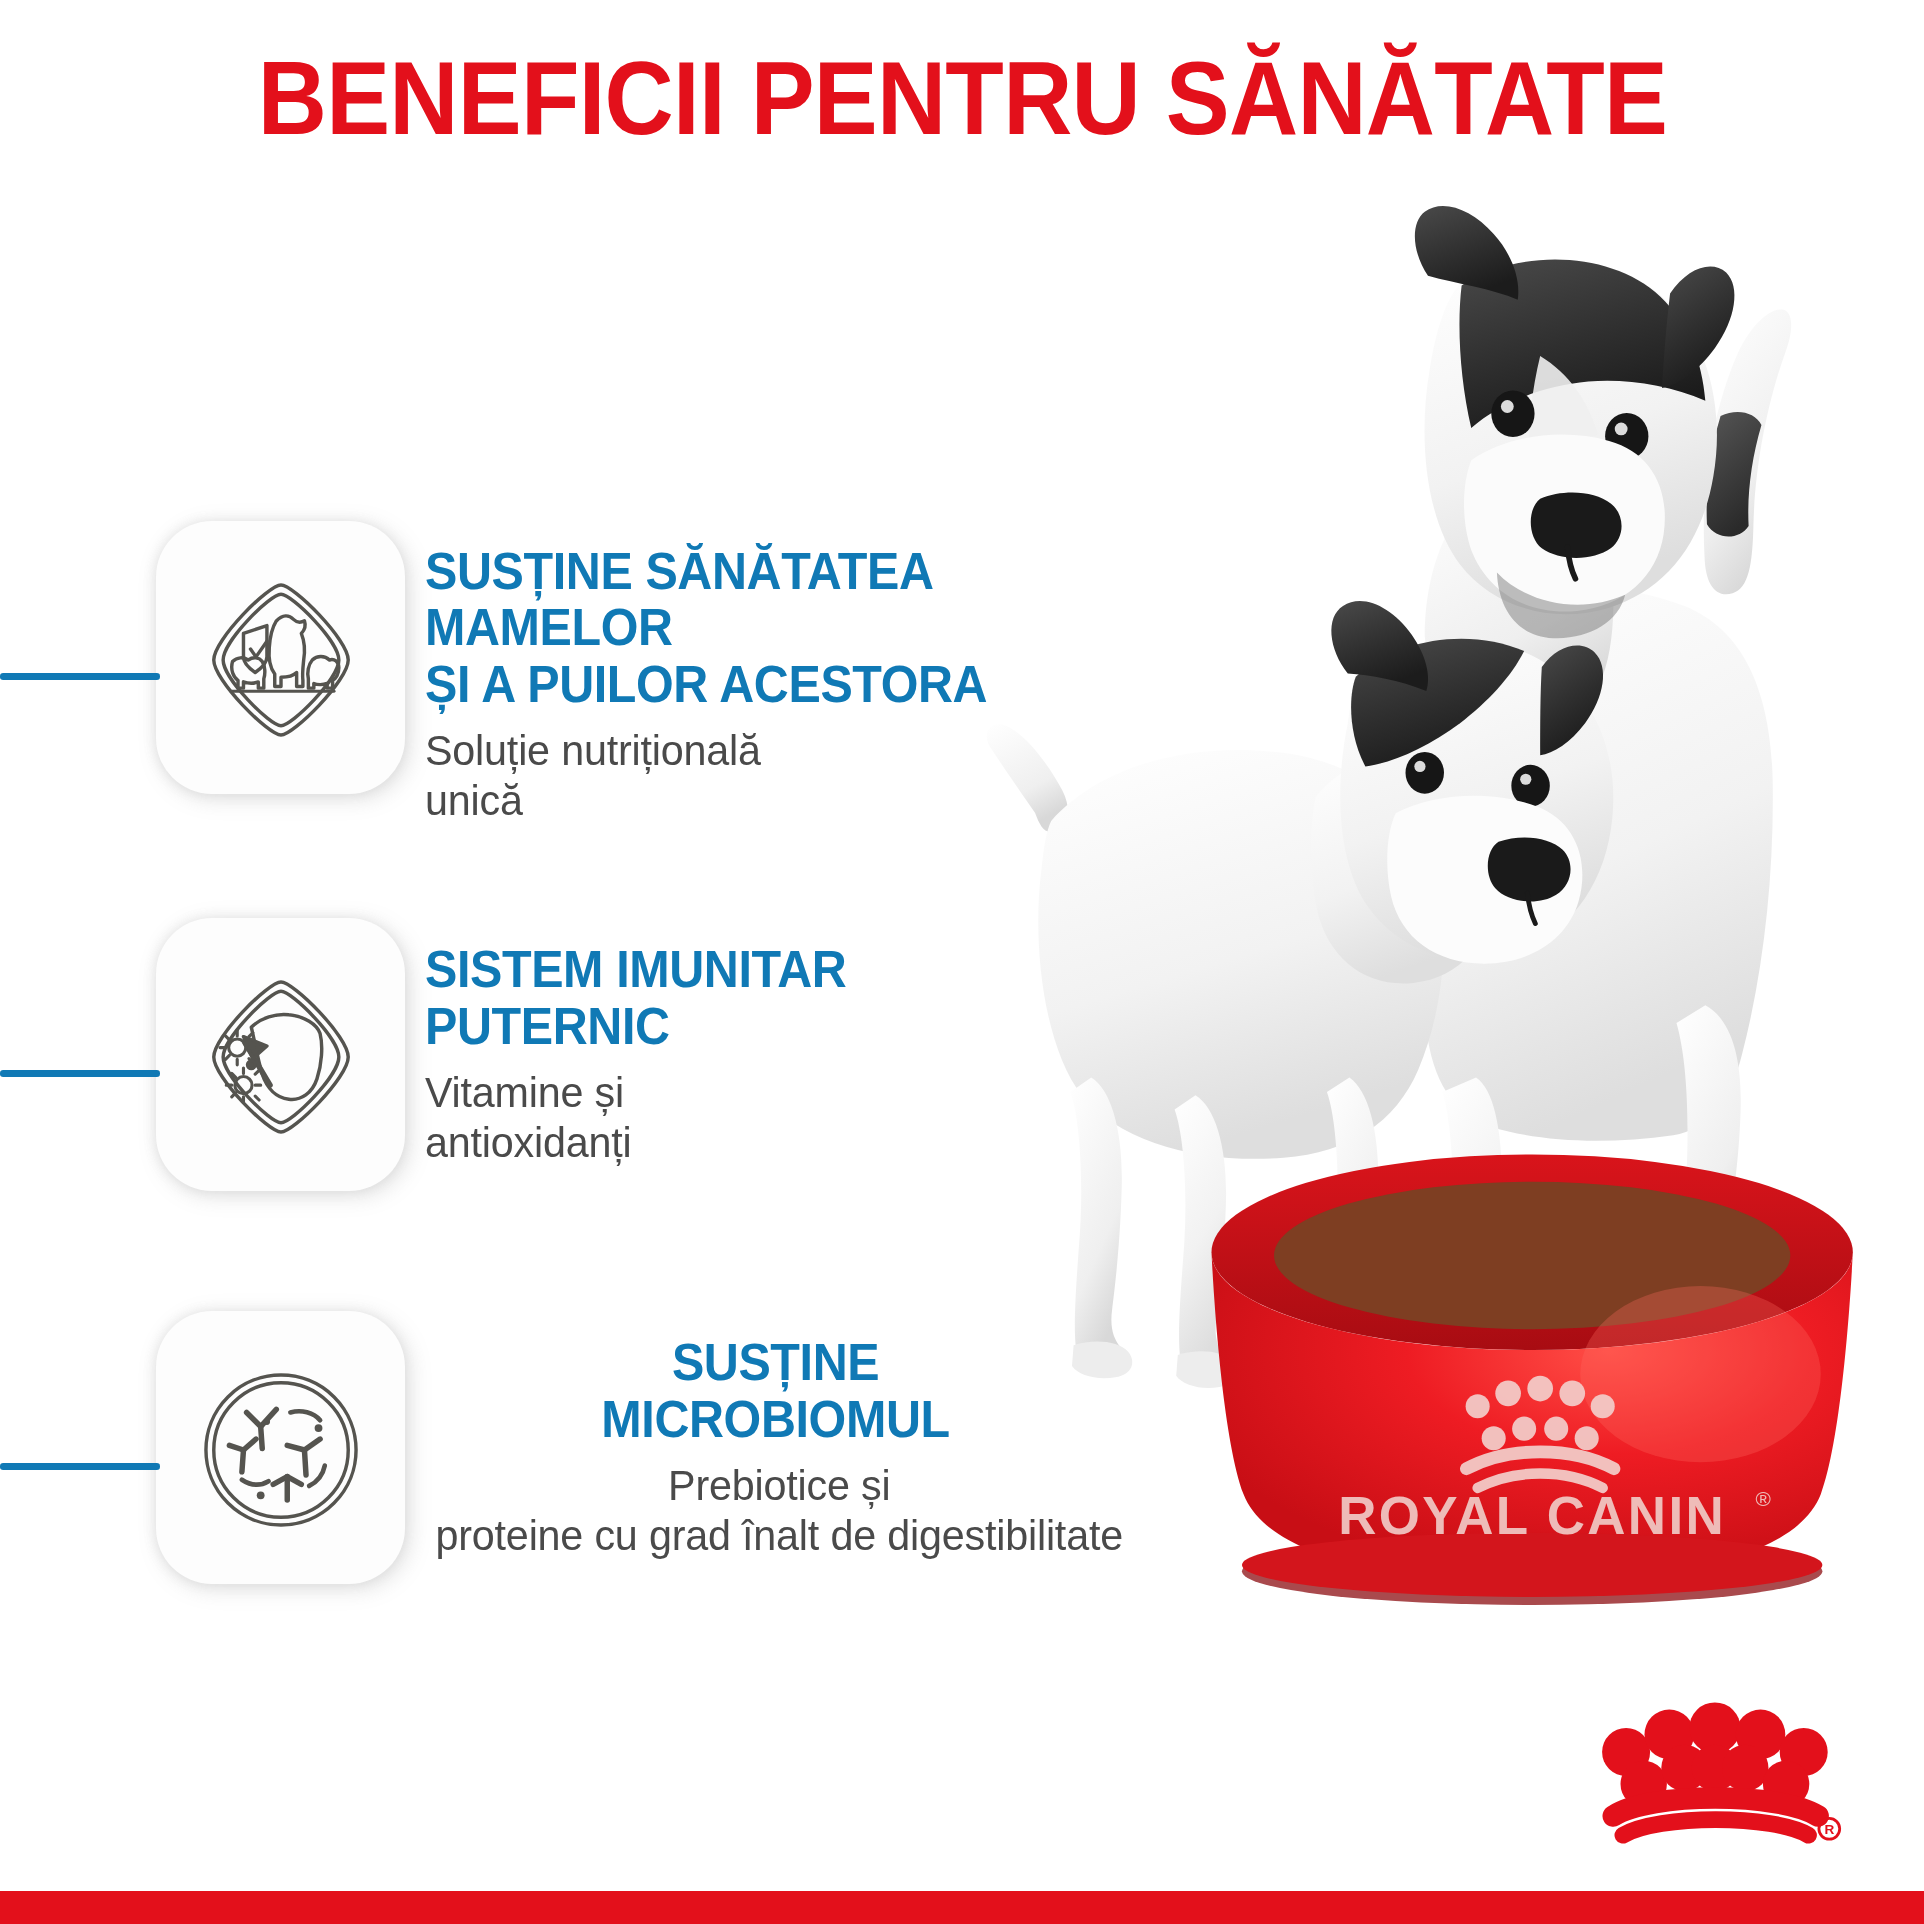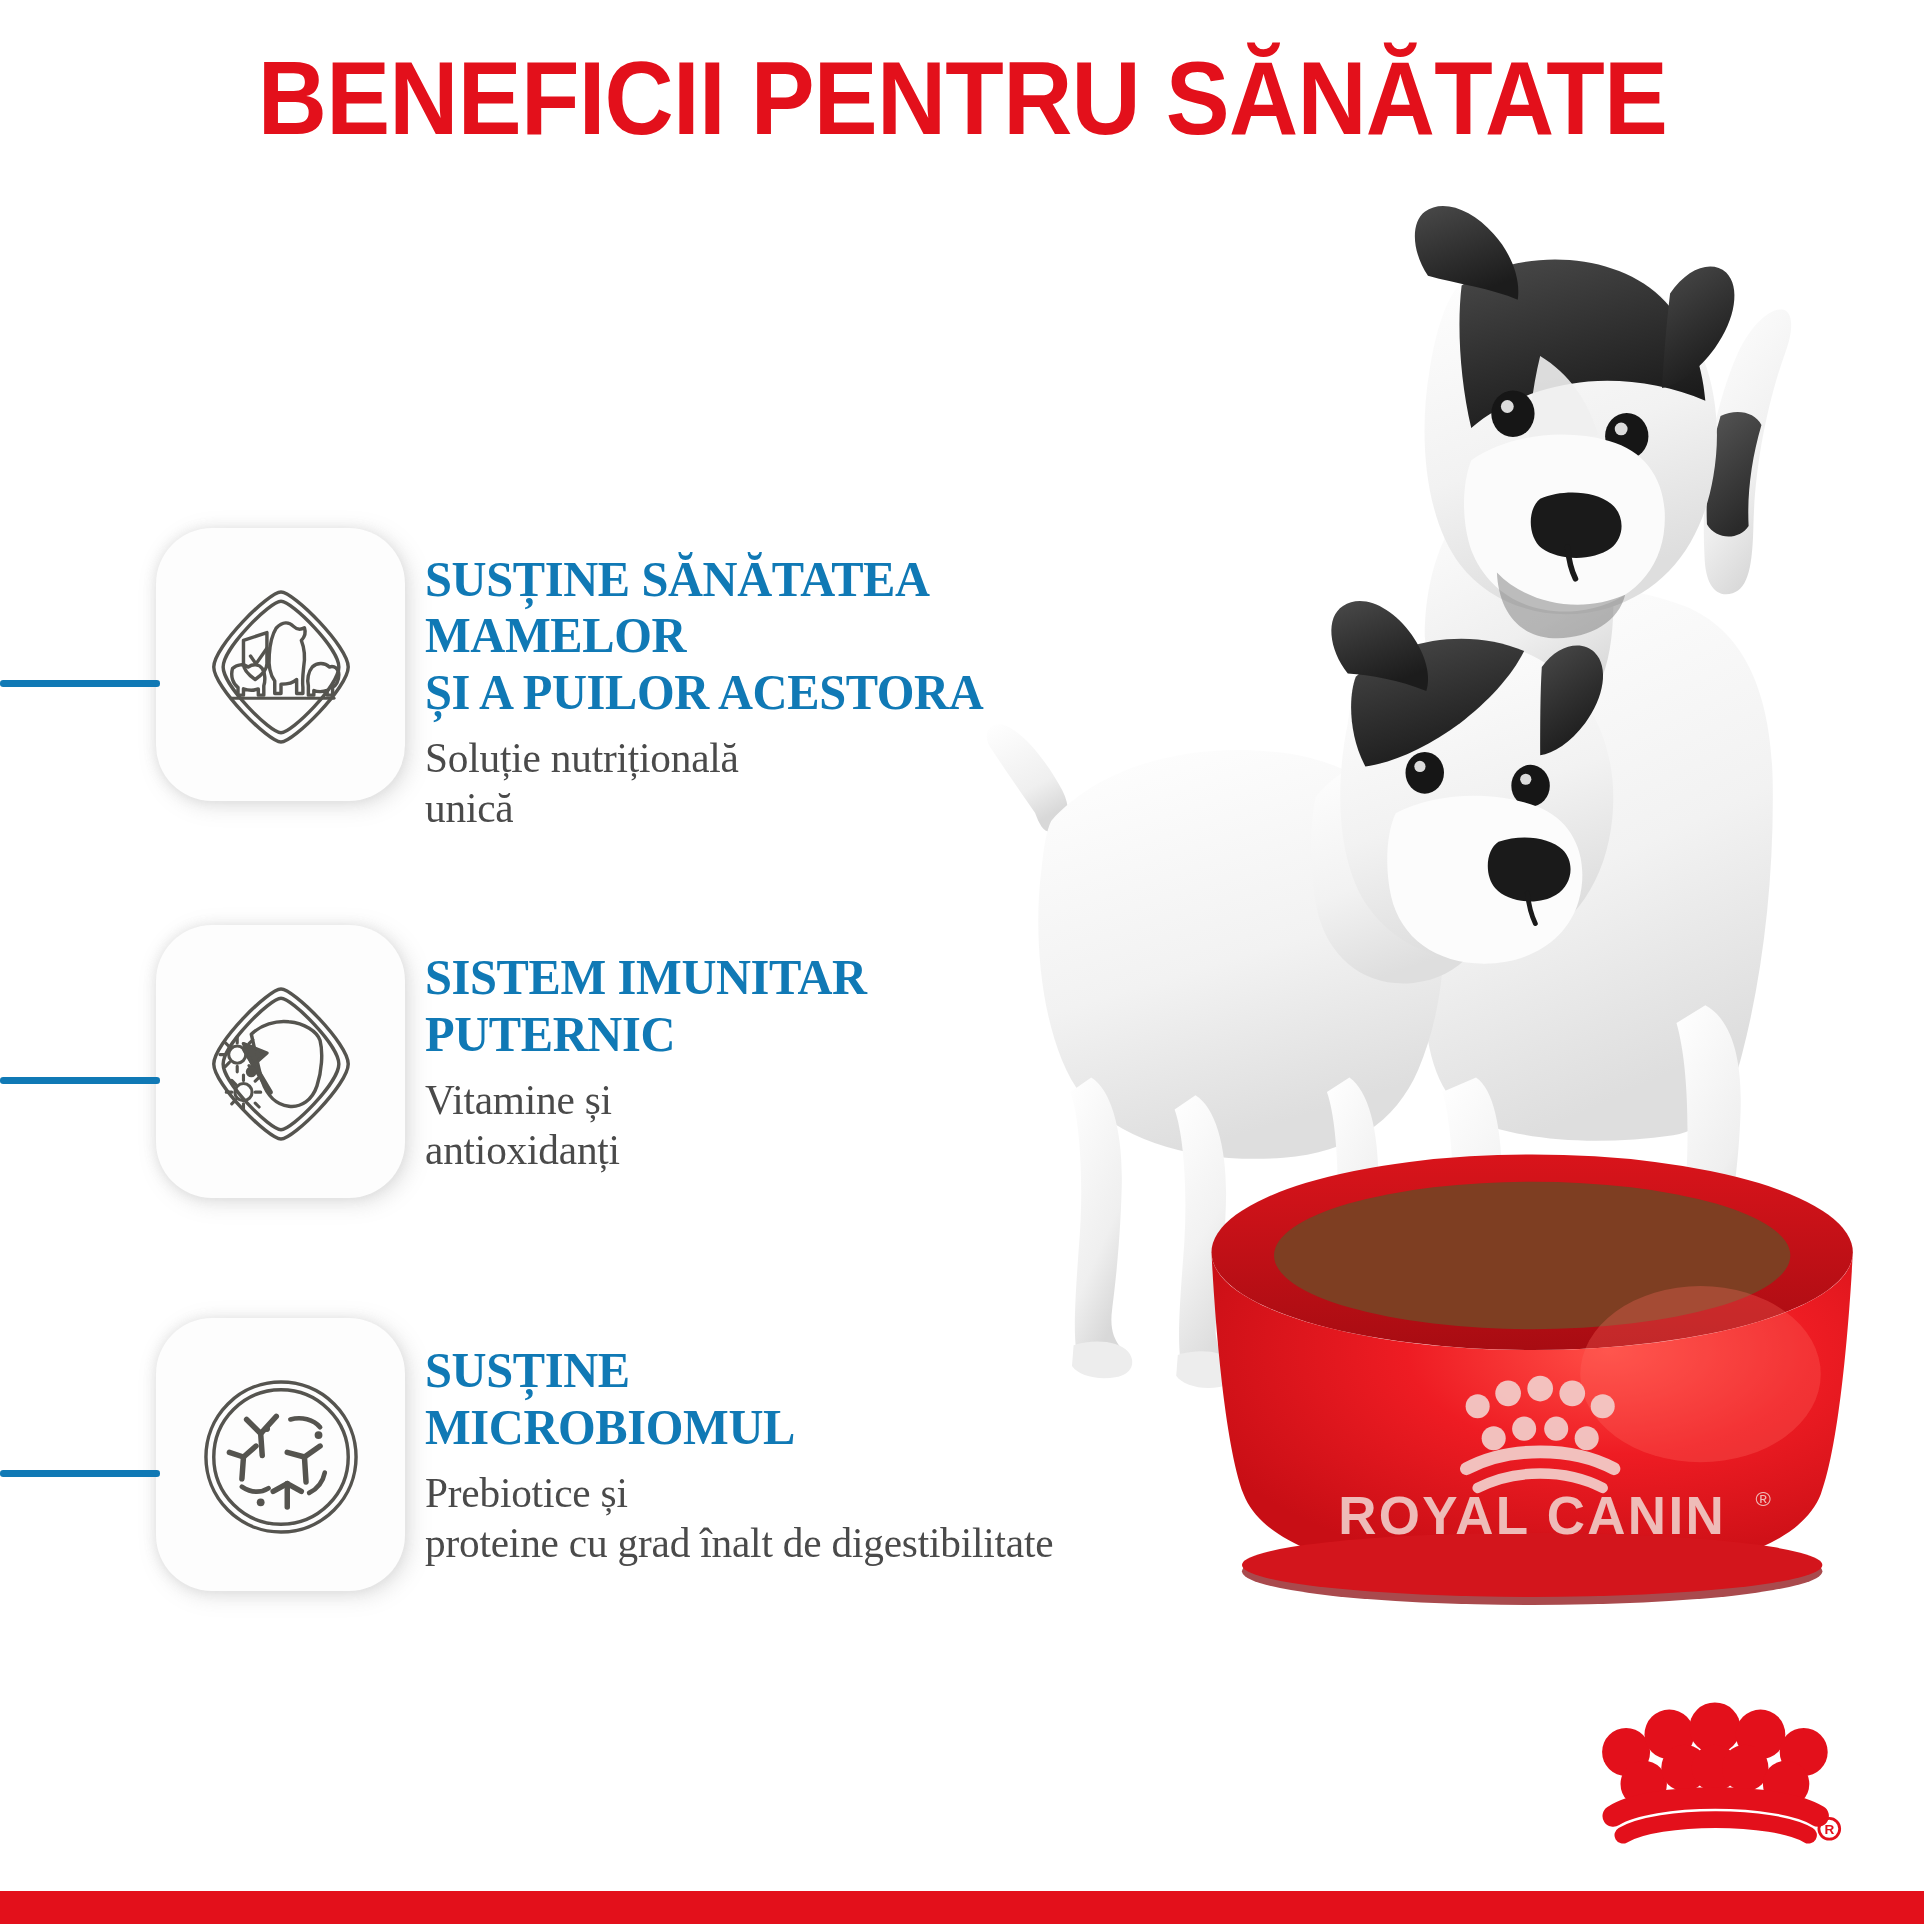--- a/index.html
+++ b/index.html
@@ -22,23 +22,22 @@
     color:#E3101B;
     line-height:1.1;
     white-space:nowrap;
     transform:scaleX(0.93);
     transform-origin:center top;
   }
 
   
   .benefits{
     position:absolute;
-    left:0; top:15px; width:1203px; height:1374px;
+    left:0; top:8px; width:1203px; height:1374px;
     z-index:5;
-    font-family:Liberation Serif, serif;
   }
   .benefit{
     position:absolute;
     left:156px;
     width:1011px;
   }
   .benefit .card{
     position:absolute;
     left:0; top:0;
     width:249px; height:273px;
@@ -95,21 +94,21 @@
     border-radius:3.2px;
     z-index:2;
   }
 
   
   #benefit-1{ top:513px; }
   #benefit-1 .text{ top:22.5px; }
   #benefit-2{ top:910px; }
   #benefit-2 .text{ top:24px; }
   #benefit-3{ top:1303px; }
-  #benefit-3 .text{ top:24px; }
+  #benefit-3 .text{ top:24px;text-align:center; }
 
   #connector-1{ top:665px; }
   #connector-2{ top:1062px; }
   #connector-3{ top:1455px; }
 
   
   .photo{
     position:absolute;
     right:0; top:11px;
     width:946px; height:1668px;

